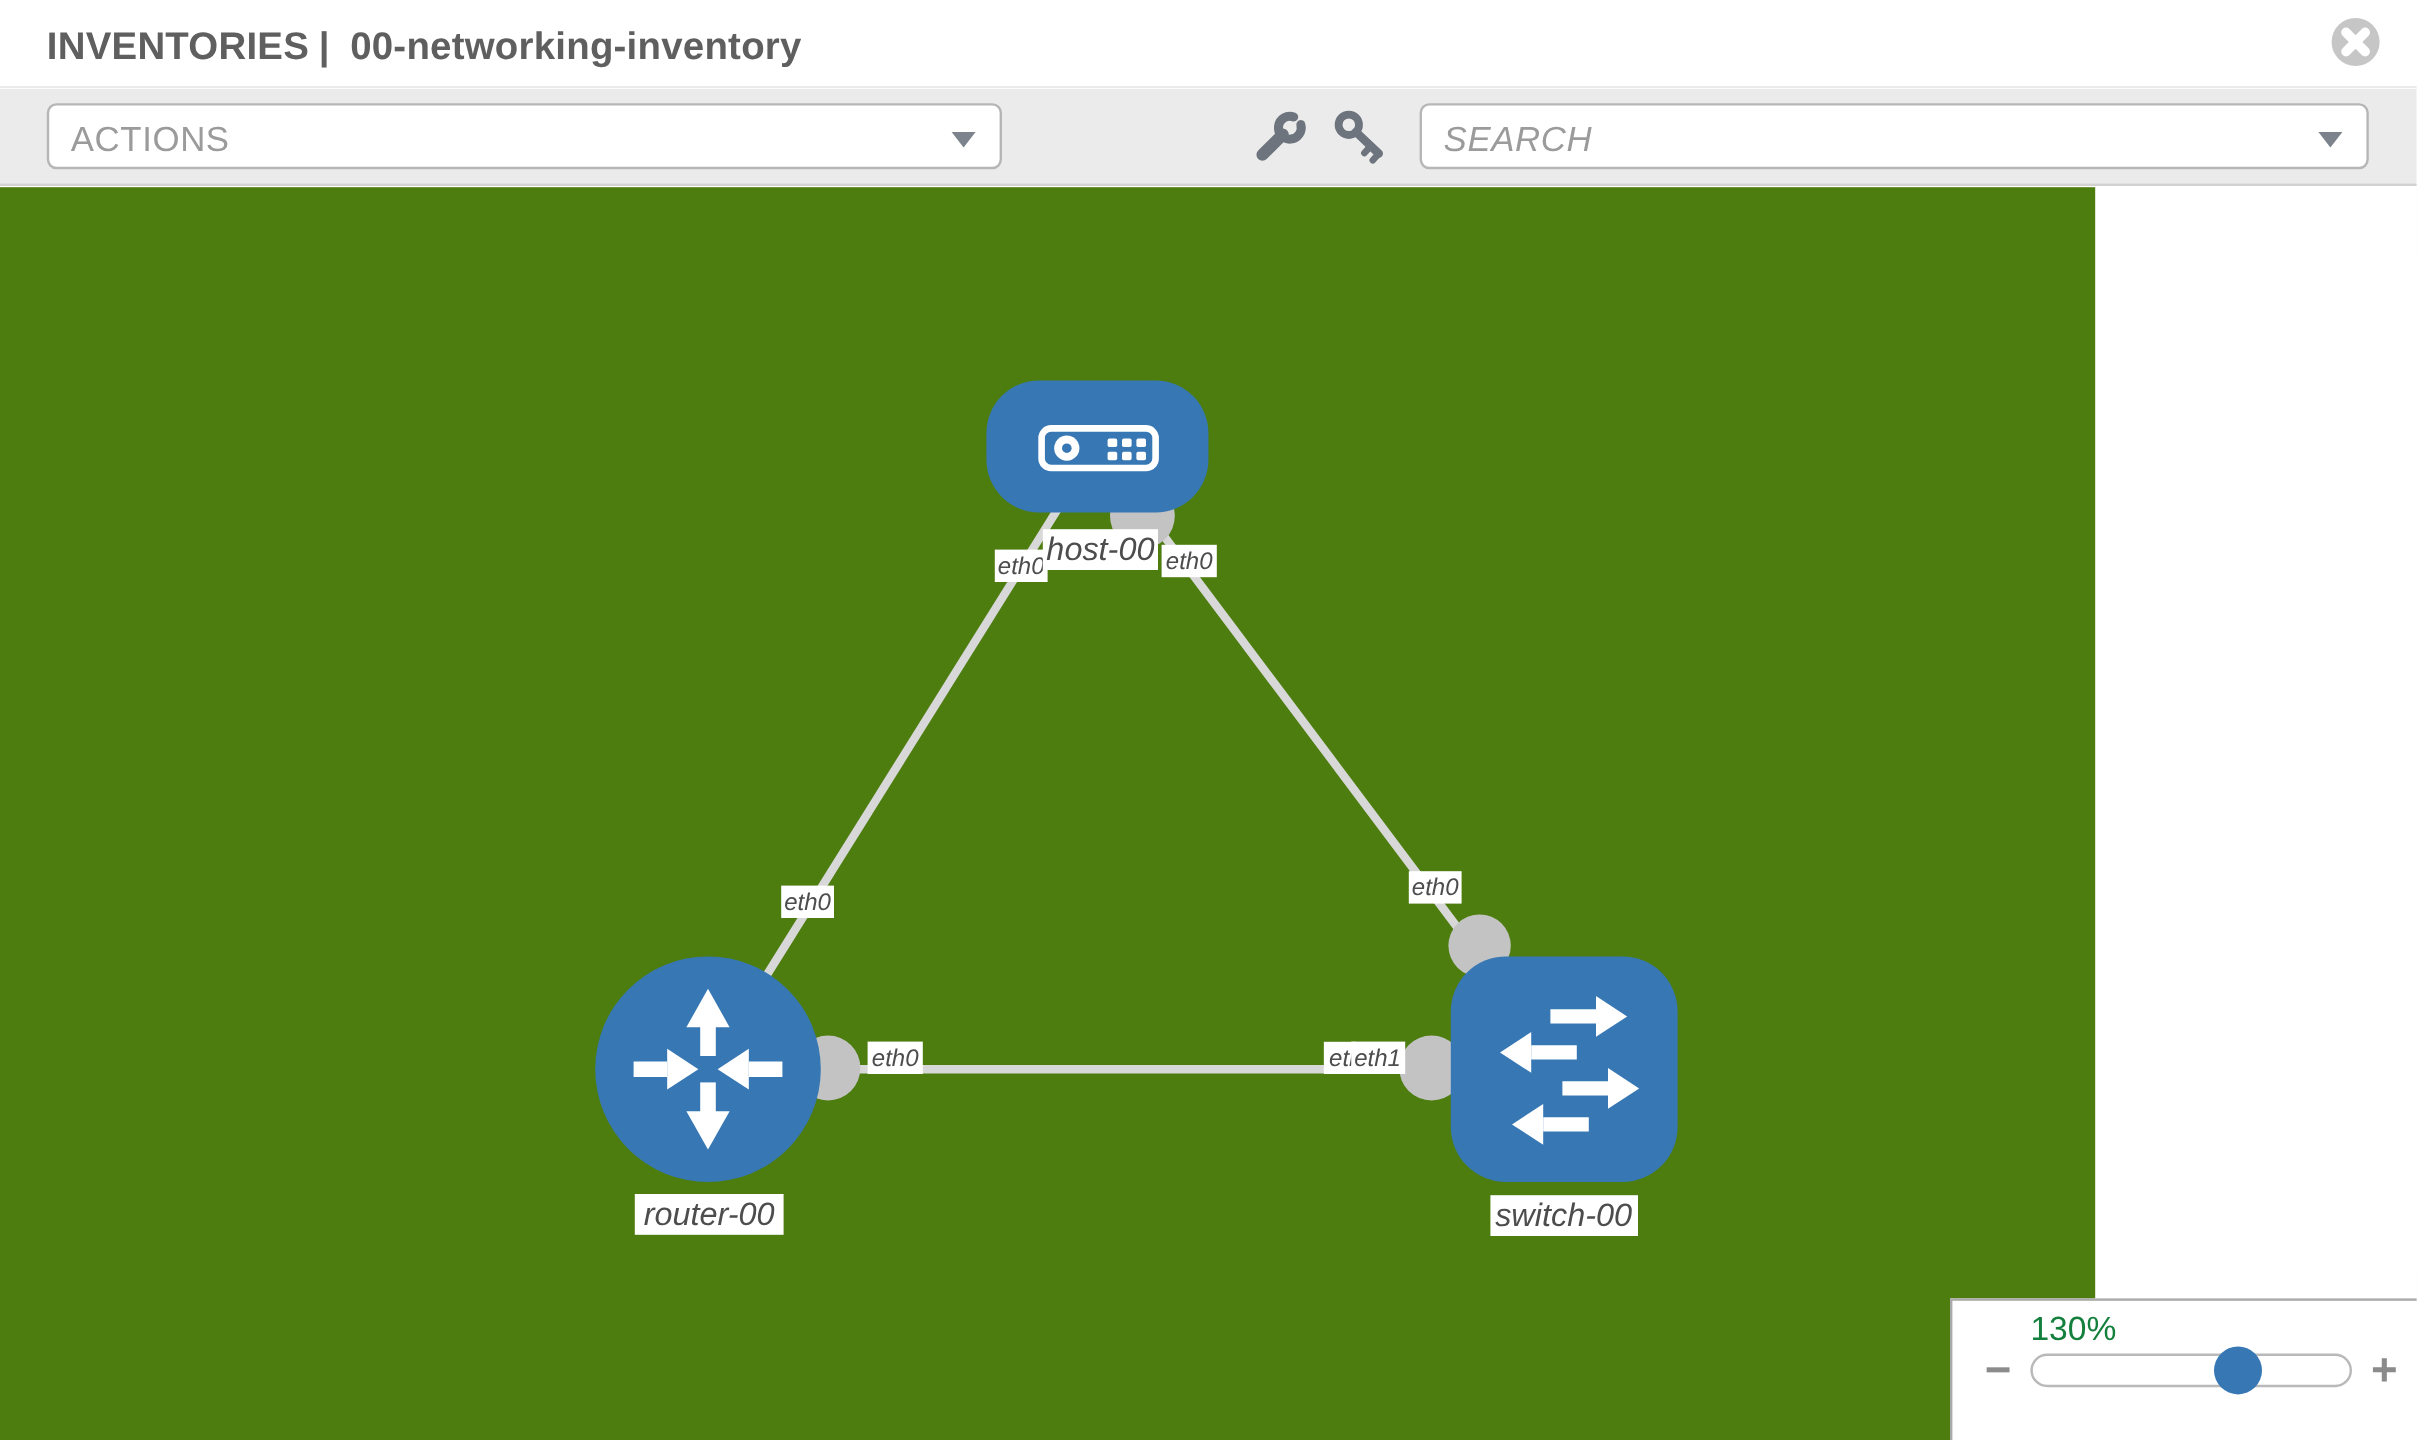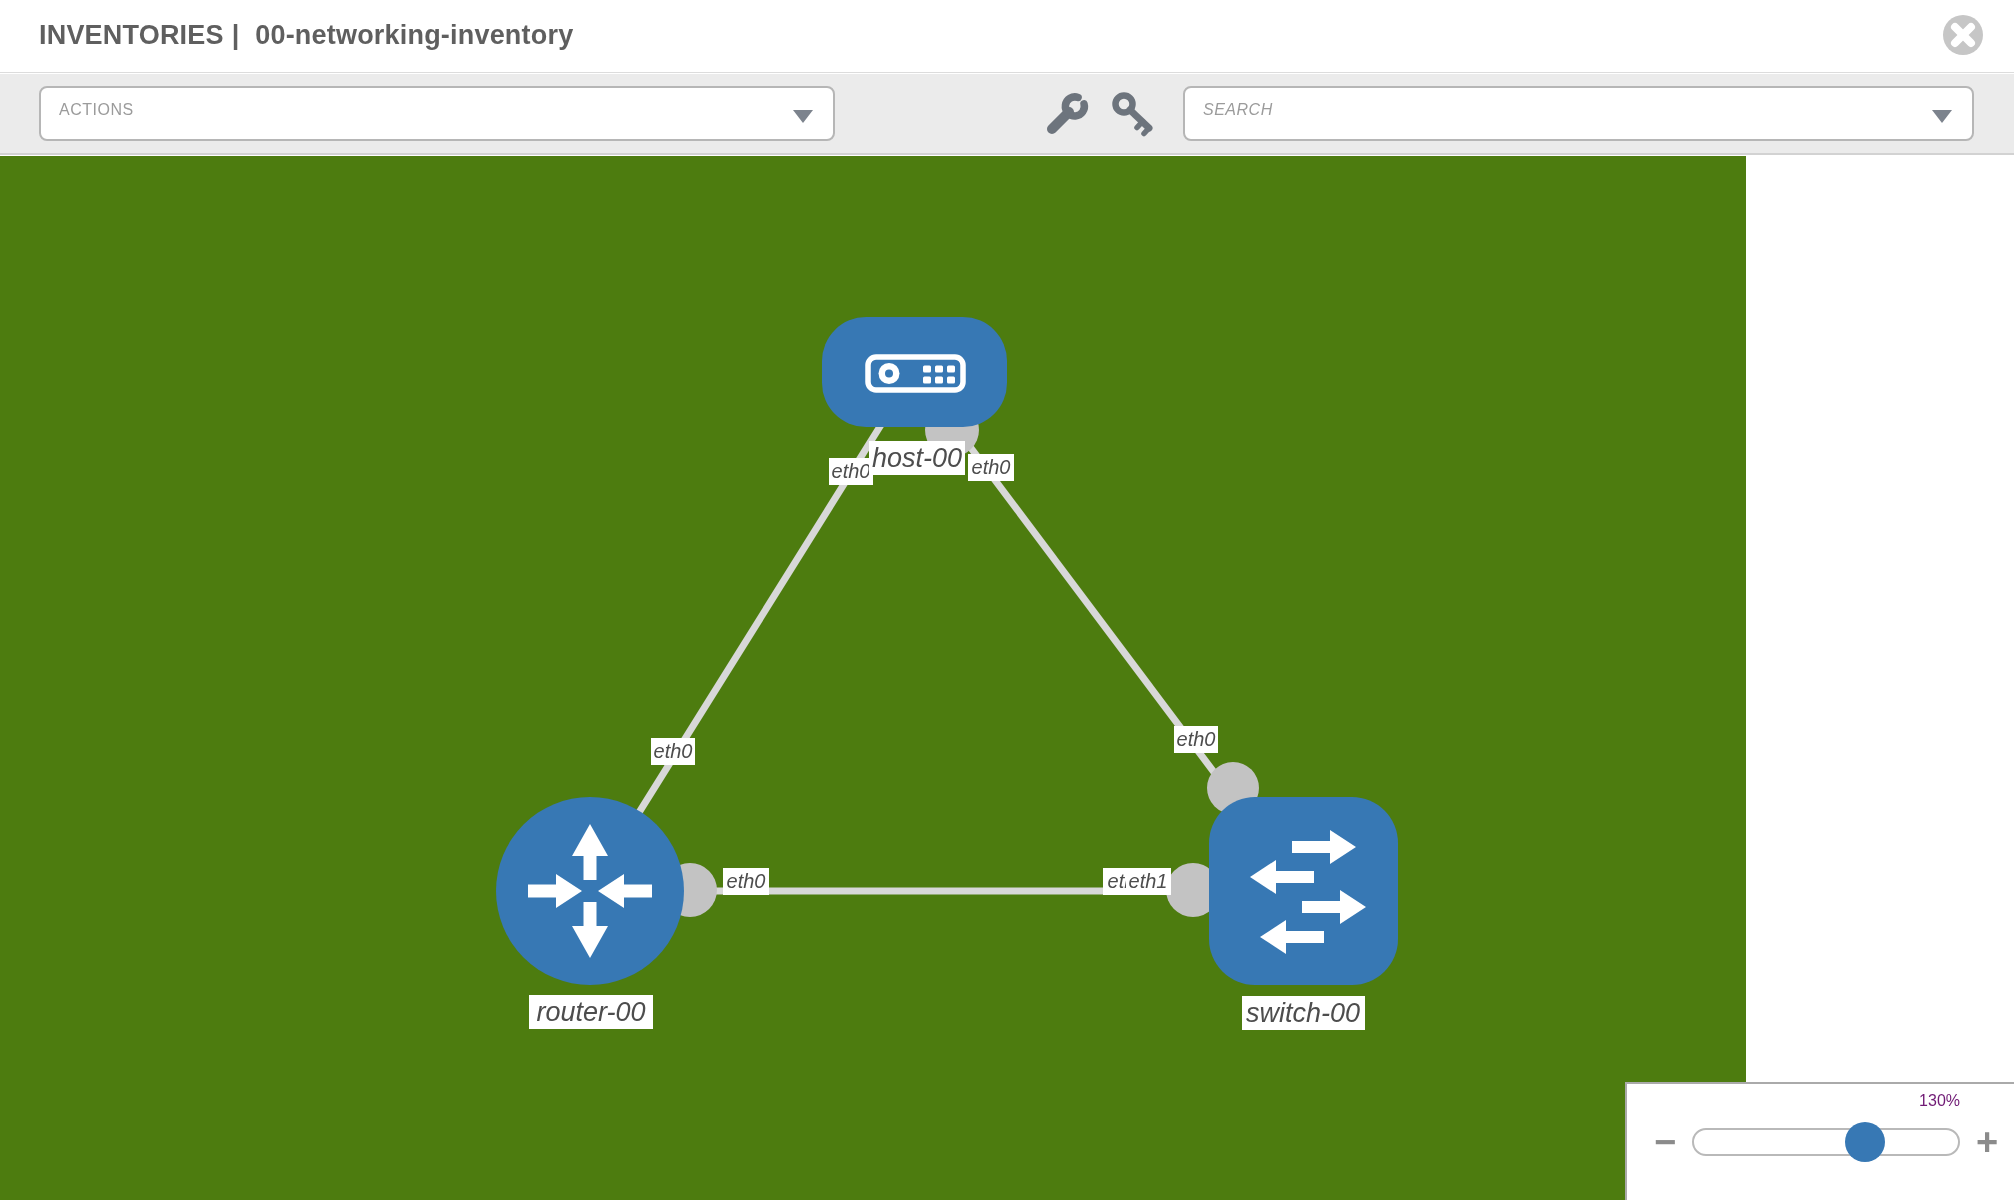--- a/index.html
+++ b/index.html
@@ -9,39 +9,39 @@
     position:relative; width:2014px; height:1200px;
     overflow:hidden; background:#fff;
   }
   
   .header {
     position:absolute; left:0; top:0; width:2014px; height:73px;
     background:#fff; border-bottom:1px solid #dcdcdc;
   }
   .title {
     position:absolute; left:39px; top:20px;
-    font-size:27px; font-weight:bold; color:#5f5f5f; letter-spacing:0.2px;
+    font-size:32px; font-weight:bold; color:#5f5f5f; letter-spacing:0.2px;
   }
   .title span { margin-right:8px; }
   .close-btn {
     position:absolute; left:1941px; top:13px; width:44px; height:44px;
     border:none; background:transparent; cursor:pointer;
   }
   
   .toolbar {
     position:absolute; left:0; top:74px; width:2014px; height:81px;
     background:#ebebeb; border-bottom:2px solid #d2d2d2;
   }
   .select-box {
     position:absolute; top:12px; height:55px;
     background:#fff; border:2px solid #b6b6b6; border-radius:8px;
   }
   .select-box .select-text {
     position:absolute; left:18px; top:13px;
-    font-size:16px; color:#9b9b9b; letter-spacing:0.5px;
+    font-size:29px; color:#9b9b9b; letter-spacing:0.5px;
   }
   .caret {
     position:absolute; right:20px; top:22px; width:0; height:0;
     border-left:10px solid transparent; border-right:10px solid transparent;
     border-top:13px solid #7c838d;
   }
   .actions-box { left:39px;  width:796px; }
   .search-box  { left:1183px; width:791px;font-style:italic; }
   .tool-btn {
     position:absolute; top:89px; width:48px; height:50px;
@@ -59,21 +59,21 @@
   .node-label   { font-family:"Liberation Sans",sans-serif; font-size:27px; fill:#4d4d4d; text-anchor:middle; }
   .iface-label  { font-family:"Liberation Sans",sans-serif; font-size:20px; fill:#4d4d4d; text-anchor:middle; }
   .chip         { fill:#ffffff; }
   
   .zoom-panel {
     position:absolute; left:1625px; top:1082px; width:480px; height:190px;
     background:#fff; border:2px solid #aaaaaa;
   }
   .zoom-level {
     position:absolute; left:65px; top:8px; width:268px;
-    text-align:right; font-size:16px; color:#701a75;
+    text-align:left; font-size:28px; color:#15803d;
   }
   .zoom-btn {
     position:absolute; top:36px; width:44px; height:44px; border:none;
     background:transparent; color:#8b8b8b; font-size:38px; font-weight:bold;
     line-height:44px; text-align:center; cursor:pointer; padding:0;
   }
   .zoom-out { left:16px; }
   .zoom-in  { left:338px; }
   .zoom-track {
     position:absolute; left:65px; top:44px; width:268px; height:28px;

